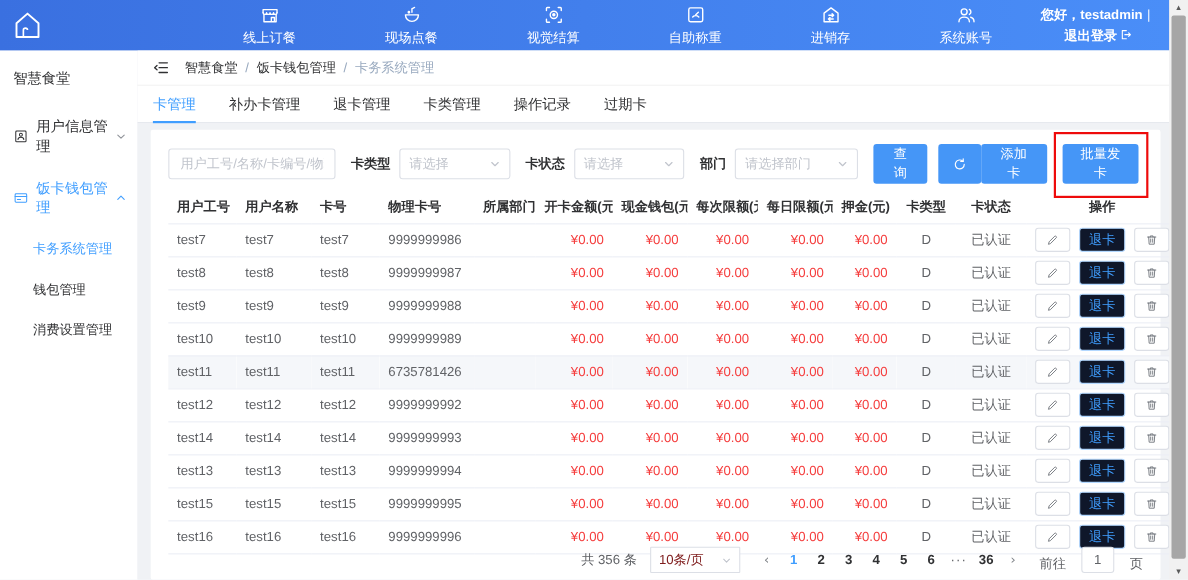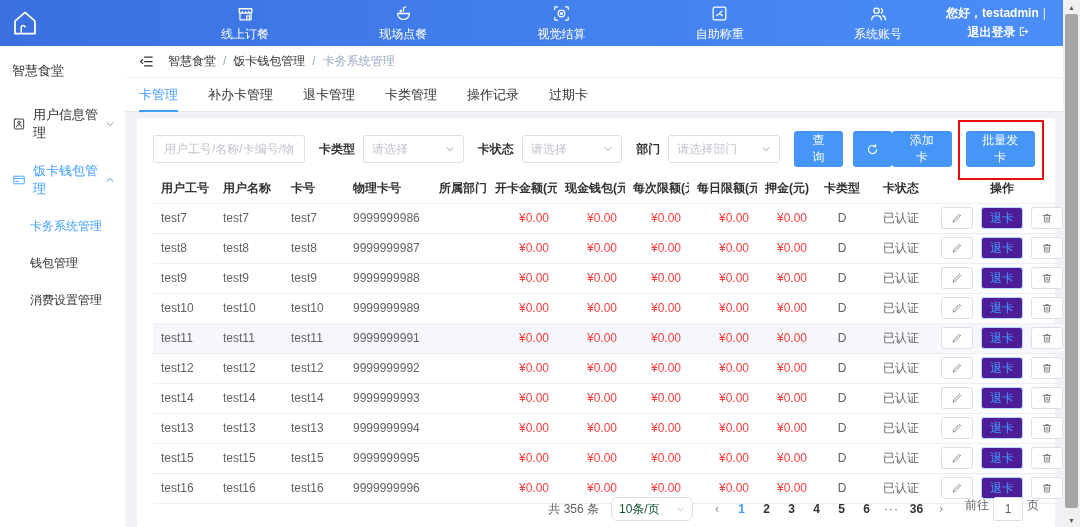--- a/index.html
+++ b/index.html
@@ -74,33 +74,33 @@
   table{width:100%;border-collapse:collapse;table-layout:fixed;font-size:12px;}
   th{color:#303133;font-weight:bold;text-align:left;padding:0 8px;height:29px;border-bottom:1px solid #ebeef5;white-space:nowrap;overflow:hidden;}
   td{color:#606266;padding:0 8px;height:30px;border-bottom:1px solid #ebeef5;white-space:nowrap;overflow:hidden;}
   th.r,td.r{text-align:right;}
   th.c,td.c{text-align:center;}
   td.money{color:#f53f3f;}
   tr.hl{background:#f5f7fa;}
   .actions{display:flex;gap:8px;justify-content:center;align-items:center;}
   .mini-btn{width:32px;height:22px;border:1px solid #dcdfe6;background:#fff;border-radius:3px;color:#6b6f76;cursor:pointer;line-height:0;display:inline-flex;align-items:center;justify-content:center;}
   .mini-btn svg{width:12px;height:12px;}
-  .retreat-btn{height:22px;padding:0 8px;background:#4c1d95;border:1px solid #b3d8ff;color:#409eff;border-radius:3px;font-size:12px;cursor:pointer;font-family:inherit;}
+  .retreat-btn{height:22px;padding:0 8px;background:#0f172a;border:1px solid #b3d8ff;color:#409eff;border-radius:3px;font-size:12px;cursor:pointer;font-family:inherit;}
 
   
   .pagination{flex:0 0 30px;display:flex;align-items:center;justify-content:flex-end;gap:4px;font-size:12px;color:#606266;padding:0 6px 6px 0;}
   .total-text{margin-right:8px;color:#606266;}
-  .page-size{width:82px;height:24px;border:1px solid #dcdfe6;border-radius:6px;display:flex;align-items:center;justify-content:space-between;padding:0 7px;color:#14532d;cursor:pointer;margin-right:10px;background:#fff;}
+  .page-size{width:82px;height:24px;border:1px solid #dcdfe6;border-radius:1px;display:flex;align-items:center;justify-content:space-between;padding:0 7px;color:#7f1d1d;cursor:pointer;margin-right:10px;background:#fff;}
   .page-size .chevron{line-height:0;color:#c0c4cc;}
   .page-size .chevron svg{width:9px;height:9px;}
   .page-arrow{min-width:20px;text-align:center;color:#808489;cursor:pointer;font-family:"DejaVu Sans Mono",monospace;}
   .page-num{min-width:21px;text-align:center;cursor:pointer;color:#303133;font-weight:bold;}
   .page-num.active{color:#409eff;}
   .page-num.ellipsis{font-weight:normal;color:#606266;letter-spacing:1px;}
-  .goto{margin-left:10px;display:flex;align-items:flex-start;gap:4px;color:#606266;}
+  .goto{margin-left:10px;display:flex;align-items:flex-end;gap:14px;color:#606266;}
   .goto-input{width:30px;height:24px;border:1px solid #dcdfe6;border-radius:3px;text-align:center;font-size:12px;color:#606266;outline:none;font-family:inherit;}
 
   
   .scrollbar{position:absolute;right:0;top:0;width:17px;height:527px;background:#f1f1f1;}
   .sb-arrow{position:absolute;left:0;width:17px;height:14px;display:flex;align-items:center;justify-content:center;color:#5a5a5a;font-size:7px;cursor:pointer;}
   .sb-arrow.up{top:0;}
   .sb-arrow.down{bottom:0;}
   .sb-thumb{position:absolute;left:2px;top:14px;width:13px;height:494px;background:#a6a6a6;border-radius:2px;cursor:pointer;}
 </style>
 </head>
@@ -141,20 +141,27 @@
               <circle cx="12" cy="12" r="1.2" fill="currentColor"></circle>
             </svg></span>
           <span class="nav-label">视觉结算</span>
         </div>
         <div class="nav-item">
           <span class="nav-icon"><svg viewBox="0 0 24 24" fill="none" stroke="currentColor" stroke-width="1.6" stroke-linecap="round" stroke-linejoin="round">
               <rect x="4" y="4" width="16" height="16" rx="2"></rect>
               <path d="M8.5 14.5 a5 5 0 0 1 7 0 M12 12 l3 -3"></path>
             </svg></span>
           <span class="nav-label">自助称重</span>
+        </div>
+        <div class="nav-item">
+          <span class="nav-icon"><svg viewBox="0 0 24 24" fill="none" stroke="currentColor" stroke-width="1.6" stroke-linecap="round" stroke-linejoin="round">
+              <path d="M4 10 L12 4 L20 10 V20 H4 Z"></path>
+              <path d="M9.5 12.5 h5.5 m-1.8 -1.8 l1.8 1.8 -1.8 1.8 M14.5 16.8 H9 m1.8 -1.8 L9 16.8 l1.8 1.8"></path>
+            </svg></span>
+          <span class="nav-label">进销存</span>
         </div>
         <div class="nav-item">
           <span class="nav-icon"><svg viewBox="0 0 24 24" fill="none" stroke="currentColor" stroke-width="1.6" stroke-linecap="round" stroke-linejoin="round">
               <circle cx="9.5" cy="8.5" r="3.4"></circle>
               <path d="M3.5 20 c0 -3.4 2.7 -5.4 6 -5.4 s6 2 6 5.4"></path>
               <path d="M15.5 5.8 a3.2 3.2 0 0 1 0 5.7"></path>
               <path d="M17 14.8 c2.4 .6 3.8 2.6 3.8 5.2"></path>
             </svg></span>
           <span class="nav-label">系统账号</span>
         </div>
@@ -409,21 +416,21 @@
                               <path d="M4.5 7 h15 M9.5 7 V5 h5 v2 M6.5 7 l.9 13 h9.2 l.9 -13 M10.2 10.5 v6 M13.8 10.5 v6"></path>
                             </svg></span>
                         </button>
                       </div>
                     </td>
                   </tr>
                   <tr class="hl">
                     <td>test11</td>
                     <td>test11</td>
                     <td>test11</td>
-                    <td>9999999991</td>
+                    <td>6735781426</td>
                     <td></td>
                     <td class="r money">¥0.00</td>
                     <td class="r money">¥0.00</td>
                     <td class="r money">¥0.00</td>
                     <td class="r money">¥0.00</td>
                     <td class="r money">¥0.00</td>
                     <td class="c">D</td>
                     <td class="c">已认证</td>
                     <td class="c">
                       <div class="actions">

